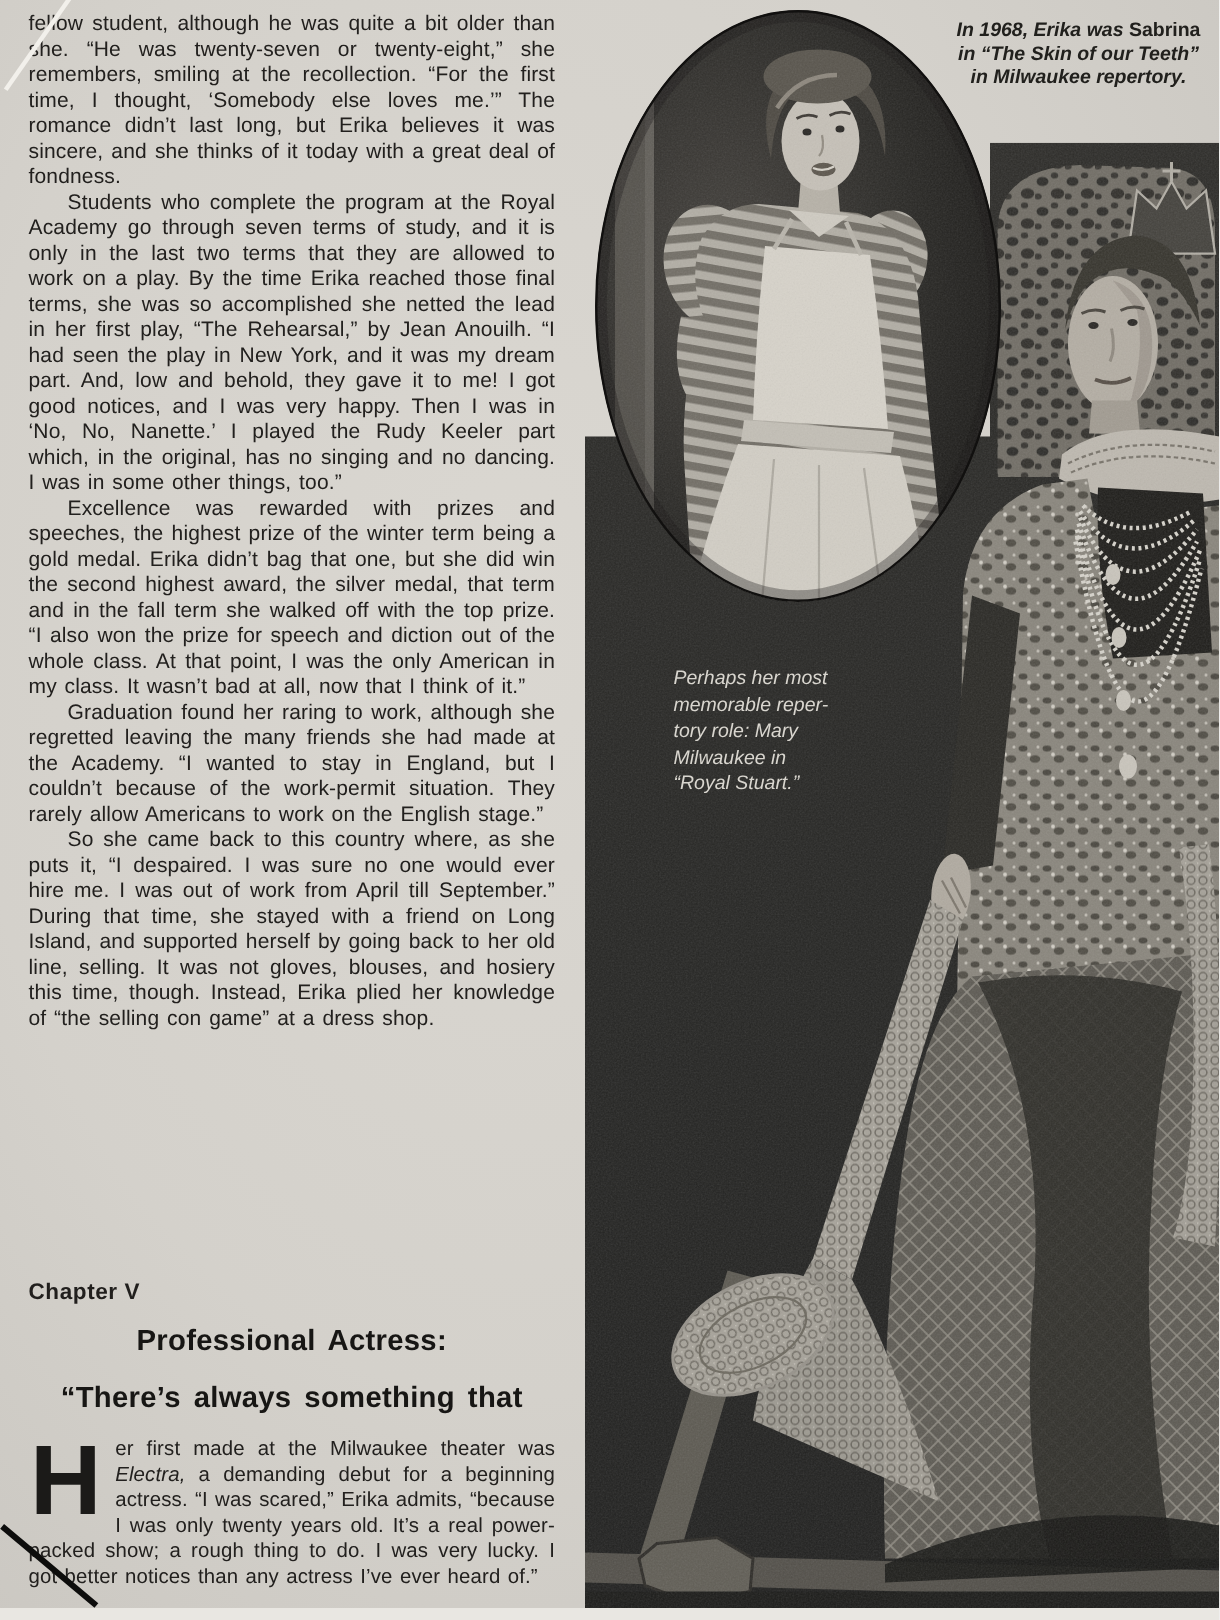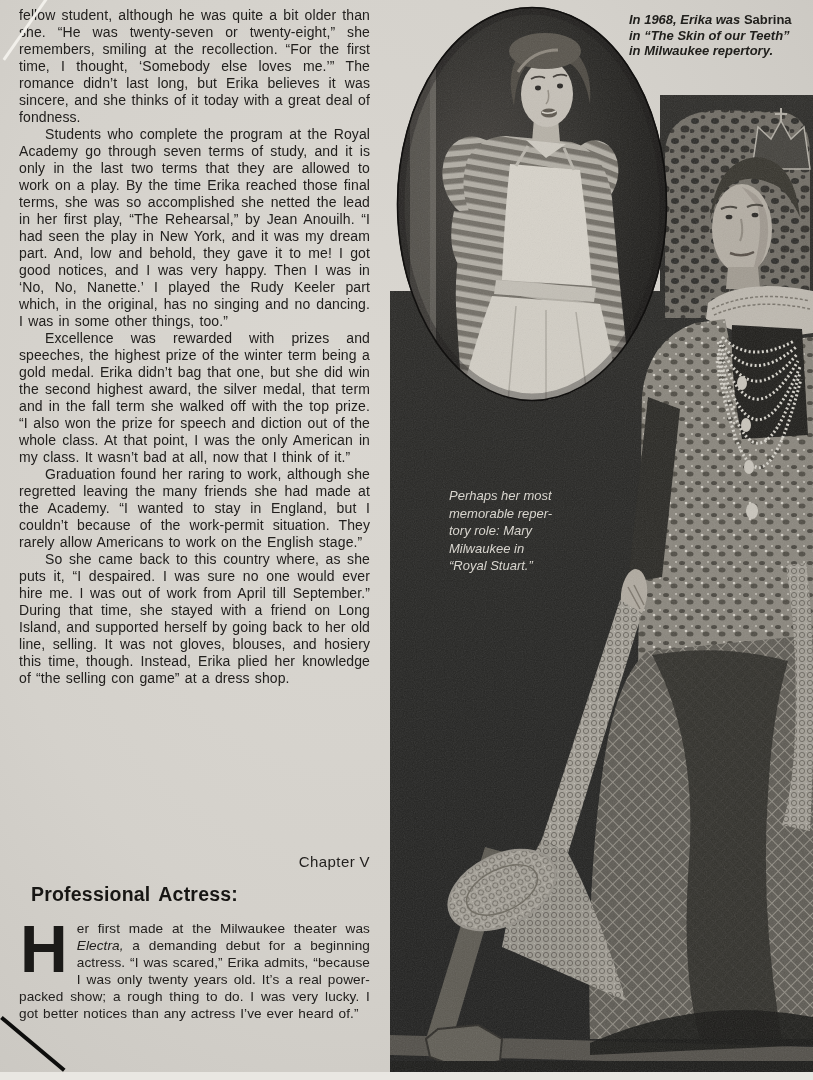--- a/index.html
+++ b/index.html
@@ -11,48 +11,48 @@
   }
   
   .text-col{position:absolute; left:19px; top:7px; width:351px;}
   .text-col p{
     margin:0; font-size:14px; line-height:17px; text-align:justify;
     letter-spacing:.1px; word-spacing:1.2px; color:#22201e;
   }
   .text-col p.indent{text-indent:26px;}
   
   .lower{position:absolute; left:19px; top:853px; width:351px;}
-  .chapter{ text-align:right; font-size:15px; letter-spacing:.4px; margin:0 0 7px 0;}
-  .headline{ text-align:left; font-weight:bold; font-size:19.5px; line-height:25.5px;
+  .chapter{ text-align:left; font-size:15px; letter-spacing:.4px; margin:0 0 7px 0;font-weight:bold;}
+  .headline{ text-align:center; font-weight:bold; font-size:19.5px; line-height:25.5px;
     letter-spacing:.2px; word-spacing:3px; color:#171614; margin:12px;}
   .lead-para{
     margin:12px 0 0 0; font-size:13.6px; line-height:17px; text-align:justify;
     letter-spacing:.1px; word-spacing:1px; color:#22201e;
   }
   .dropcap{
     float:left; font-weight:bold; font-size:66px; line-height:52px;
     margin:3px 9px 0 1px; color:#1b1a18;
   }
   .ital{font-style:italic;}
   
   .photo-main{
     position:absolute; left:390px; top:95px; width:423px; height:977px;
     clip-path: polygon(270px 0px, 423px 0px, 423px 977px, 0px 977px, 0px 196px, 270px 196px);
   }
   .photo-oval{position:absolute; left:396px; top:6px; width:272px; height:396px;}
   .photo-main svg,.photo-oval svg{display:block;}
   
   .caption-tr{
     position:absolute; left:629px; top:12px; width:180px;
-    font-style:italic; font-weight:bold; font-size:13px; line-height:15.5px; color:#21201d;
+    font-style:italic; font-weight:bold; font-size:13px; line-height:15.5px; color:#21201d;text-align:center;
   }
   .caption-tr .roman{font-style:normal;}
   .caption-photo{
     position:absolute; left:449px; top:443px; width:140px; z-index:6;
-    font-style:italic; font-size:13px; line-height:17.5px; color:#d9d6cf;margin-top:44px;
+    font-style:italic; font-size:13px; line-height:17.5px; color:#d9d6cf;
   }
   
   .fold-line{position:absolute; left:-12px; top:28px; width:74px; height:3px;
     background:#f2f0eb; transform:rotate(-55deg); z-index:4;}
   .corner-line{position:absolute; left:-8px; top:1042px; width:82px; height:3.5px;
     background:#0d0d0c; transform:rotate(40deg); z-index:4;}
   .bottom-edge{position:absolute; left:0; top:1072px; width:813px; height:8px;
     background:#e9e7e2; z-index:5;}
 </style>
 </head>
@@ -64,20 +64,21 @@
     <p>fellow student, although he was quite a bit older than she. “He was twenty-seven or twenty-eight,” she remembers, smiling at the recollection. “For the first time, I thought, ‘Somebody else loves me.’” The romance didn’t last long, but Erika believes it was sincere, and she thinks of it today with a great deal of fondness.</p>
     <p class="indent">Students who complete the program at the Royal Academy go through seven terms of study, and it is only in the last two terms that they are allowed to work on a play. By the time Erika reached those final terms, she was so accomplished she netted the lead in her first play, “The Rehearsal,” by Jean Anouilh. “I had seen the play in New York, and it was my dream part. And, low and behold, they gave it to me! I got good notices, and I was very happy. Then I was in ‘No, No, Nanette.’ I played the Rudy Keeler part which, in the original, has no singing and no dancing. I was in some other things, too.”</p>
     <p class="indent">Excellence was rewarded with prizes and speeches, the highest prize of the winter term being a gold medal. Erika didn’t bag that one, but she did win the second highest award, the silver medal, that term and in the fall term she walked off with the top prize. “I also won the prize for speech and diction out of the whole class. At that point, I was the only American in my class. It wasn’t bad at all, now that I think of it.”</p>
     <p class="indent">Graduation found her raring to work, although she regretted leaving the many friends she had made at the Academy. “I wanted to stay in England, but I couldn’t because of the work-permit situation. They rarely allow Americans to work on the English stage.”</p>
     <p class="indent">So she came back to this country where, as she puts it, “I despaired. I was sure no one would ever hire me. I was out of work from April till September.” During that time, she stayed with a friend on Long Island, and supported herself by going back to her old line, selling. It was not gloves, blouses, and hosiery this time, though. Instead, Erika plied her knowledge of “the selling con game” at a dress shop.</p>
   </div>
 
   <div class="lower">
     <div class="chapter">Chapter V</div>
     <div class="headline">Professional  Actress:</div>
+    <div class="headline">“There’s  always something  that</div>
     <div class="lead-para">
       <span class="dropcap">H</span><span>er first made at the Milwaukee theater was </span><span class="ital">Electra,</span><span> a demanding debut for a beginning actress. “I was scared,” Erika admits, “because I was only twenty years old. It’s a real power-packed show; a rough thing to do. I was very lucky. I got better notices than any actress I’ve ever heard of.”</span>
     </div>
   </div>
 
   <div class="photo-main">
     <svg width="423" height="977" viewBox="0 0 423 977">
       <defs>
         <linearGradient id="bgg" x1="0" y1="0" x2="0" y2="1">
           <stop offset="0" stop-color="#2e2d2a"></stop>

